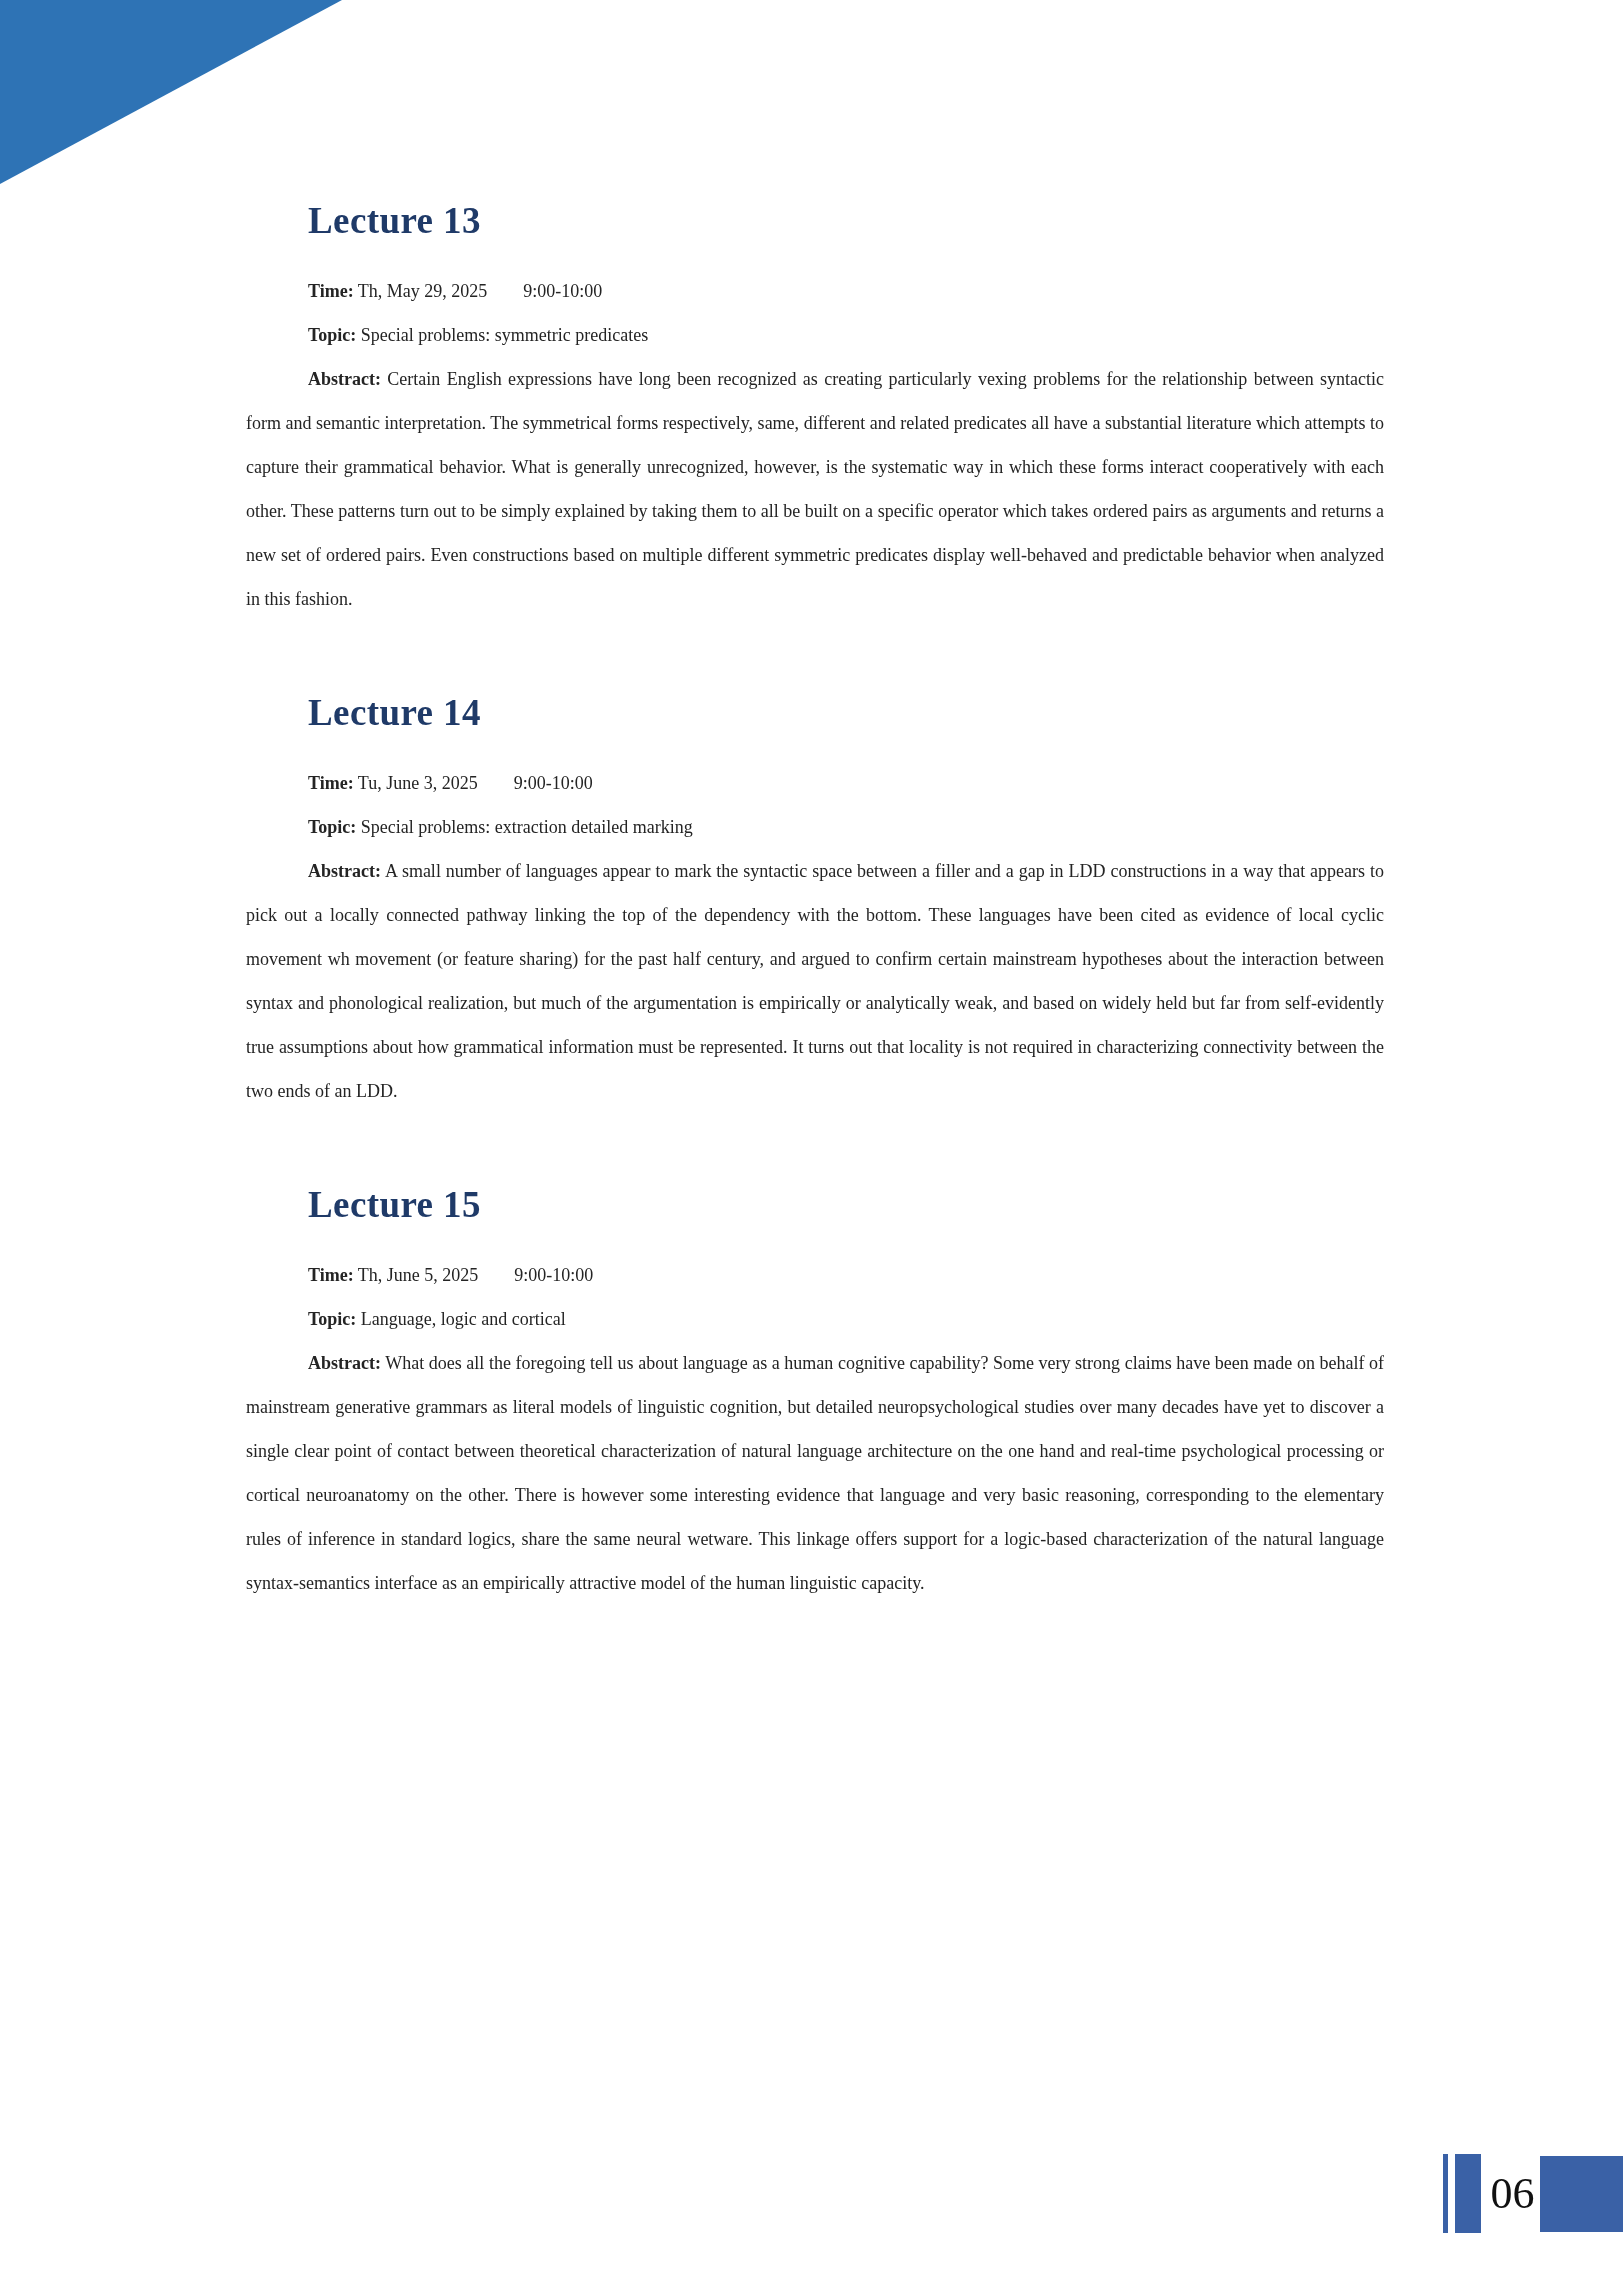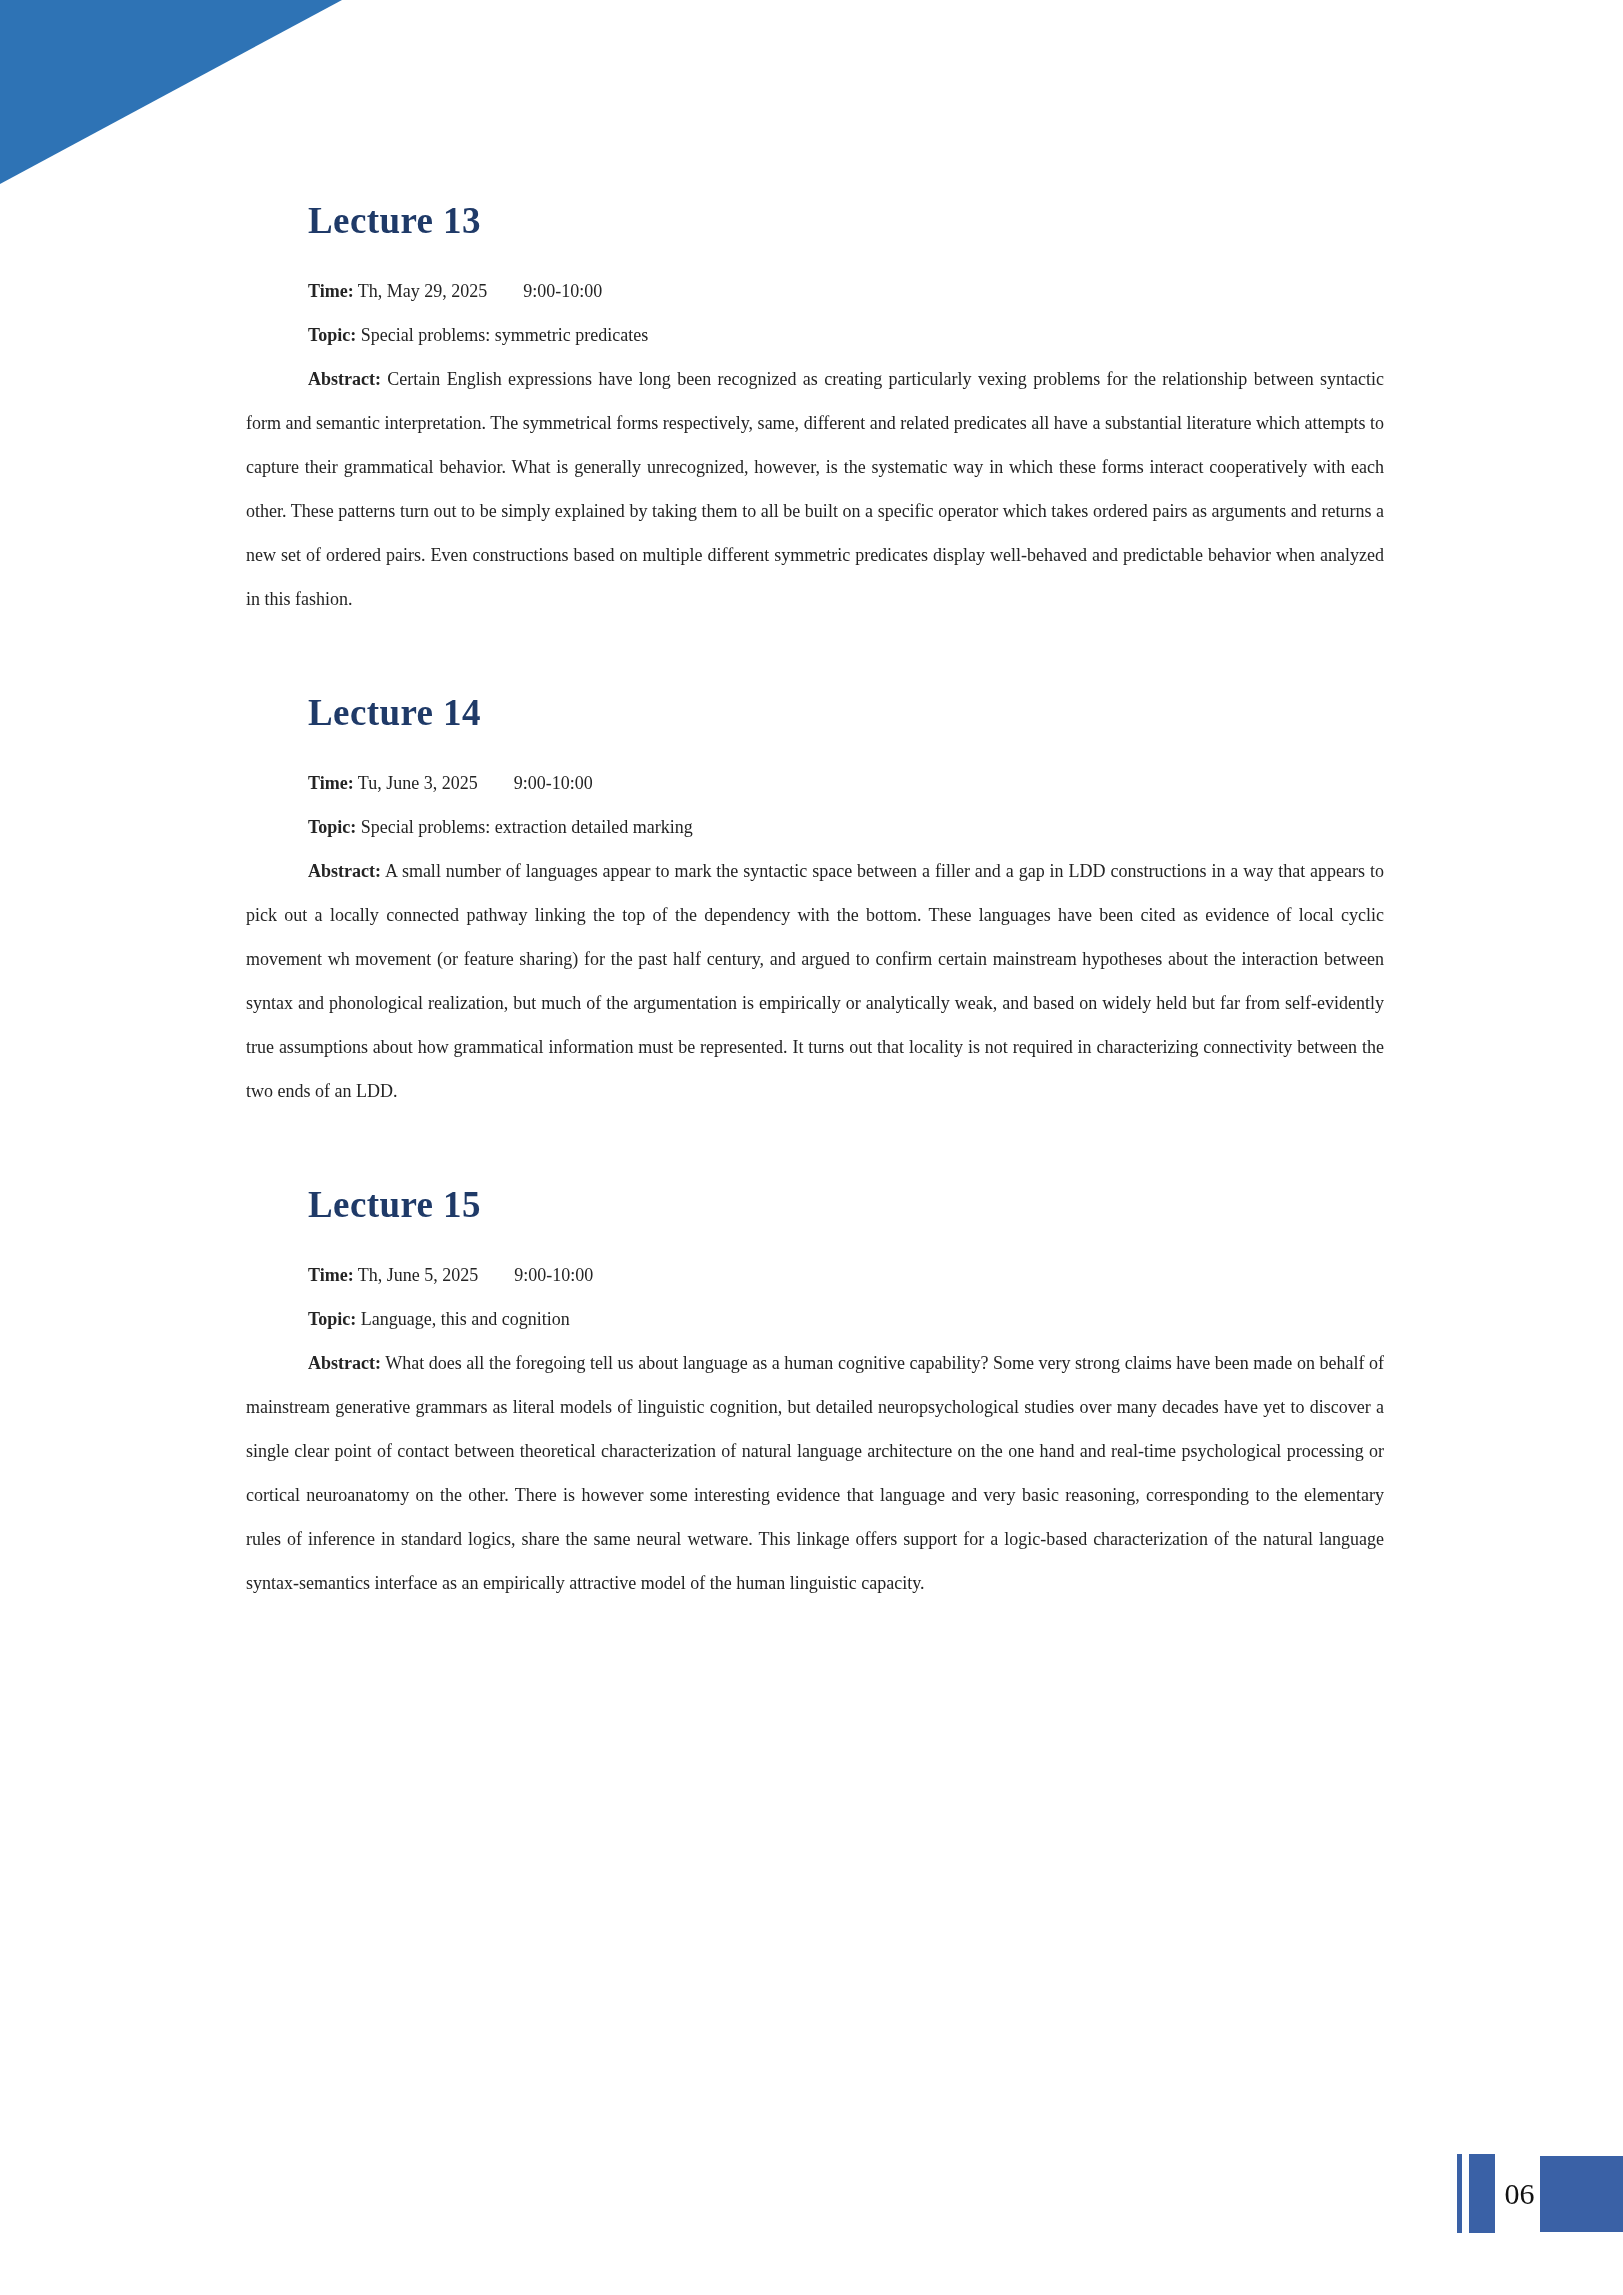--- a/index.html
+++ b/index.html
@@ -83,21 +83,21 @@
     margin-right: 7.1px;
   }
   .badge-bar-wide {
     width: 26px;
     height: 79px;
     background: #3a61a6;
     margin-right: 4px;
   }
   .badge-number {
     font-family: "Liberation Serif", serif;
-    font-size: 30px;
+    font-size: 44px;
     color: #111111;
     padding: 0 5.5px;
     line-height: 79px;
   }
   .badge-rect {
     width: 83px;
     height: 76px;
     background: #3a61a6;
   }
 </style>
@@ -118,21 +118,21 @@
   <section class="lecture">
     <h2 class="lecture-title">Lecture 14</h2>
     <p class="meta"><span class="b">Time:</span> <span>Tu, June 3, 2025</span><span class="time-gap"></span><span>9:00-10:00</span></p>
     <p class="meta"><span class="b">Topic:</span> <span>Special problems: extraction detailed marking</span></p>
     <p class="abstract"><span class="b">Abstract:</span> <span>A small number of languages appear to mark the syntactic space between a filler and a gap in LDD constructions in a way that appears to pick out a locally connected pathway linking the top of the dependency with the bottom. These languages have been cited as evidence of local cyclic movement wh movement (or feature sharing) for the past half century, and argued to confirm certain mainstream hypotheses about the interaction between syntax and phonological realization, but much of the argumentation is empirically or analytically weak, and based on widely held but far from self-evidently true assumptions about how grammatical information must be represented. It turns out that locality is not required in characterizing connectivity between the two ends of an LDD.</span></p>
   </section>
 
   <section class="lecture">
     <h2 class="lecture-title">Lecture 15</h2>
     <p class="meta"><span class="b">Time:</span> <span>Th, June 5, 2025</span><span class="time-gap"></span><span>9:00-10:00</span></p>
-    <p class="meta"><span class="b">Topic:</span> <span>Language, this and cognition</span></p>
+    <p class="meta"><span class="b">Topic:</span> <span>Language, logic and cortical</span></p>
     <p class="abstract"><span class="b">Abstract:</span> <span>What does all the foregoing tell us about language as a human cognitive capability? Some very strong claims have been made on behalf of mainstream generative grammars as literal models of linguistic cognition, but detailed neuropsychological studies over many decades have yet to discover a single clear point of contact between theoretical characterization of natural language architecture on the one hand and real-time psychological processing or cortical neuroanatomy on the other. There is however some interesting evidence that language and very basic reasoning, corresponding to the elementary rules of inference in standard logics, share the same neural wetware. This linkage offers support for a logic-based characterization of the natural language syntax-semantics interface as an empirically attractive model of the human linguistic capacity.</span></p>
   </section>
 
 </main>
 
 <div class="page-badge">
   <div class="badge-bar-thin"></div>
   <div class="badge-bar-wide"></div>
   <div class="badge-number">06</div>
   <div class="badge-rect"></div>

